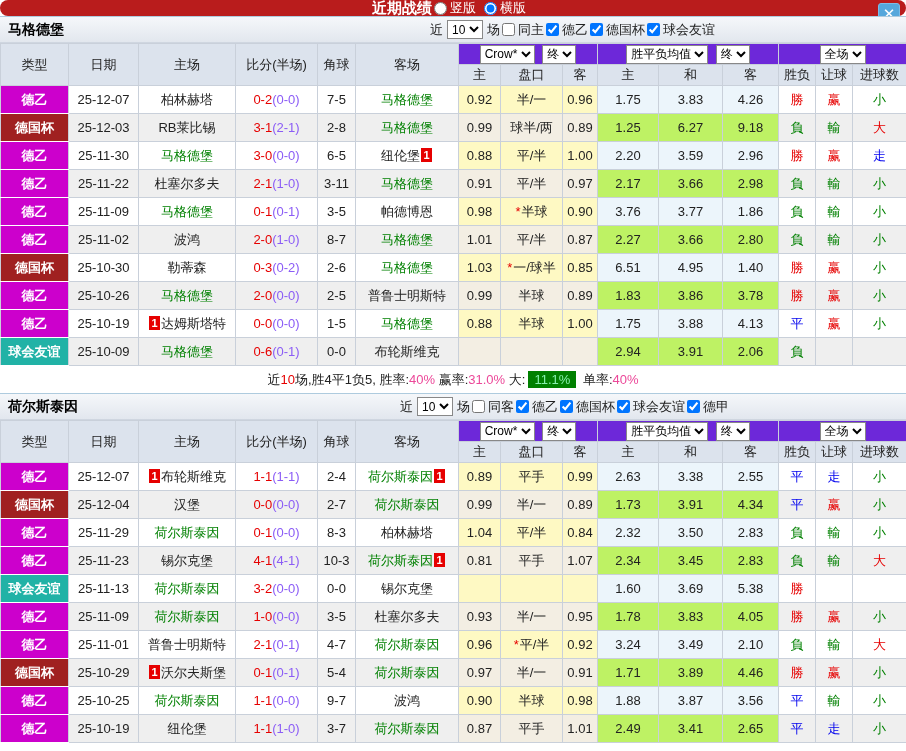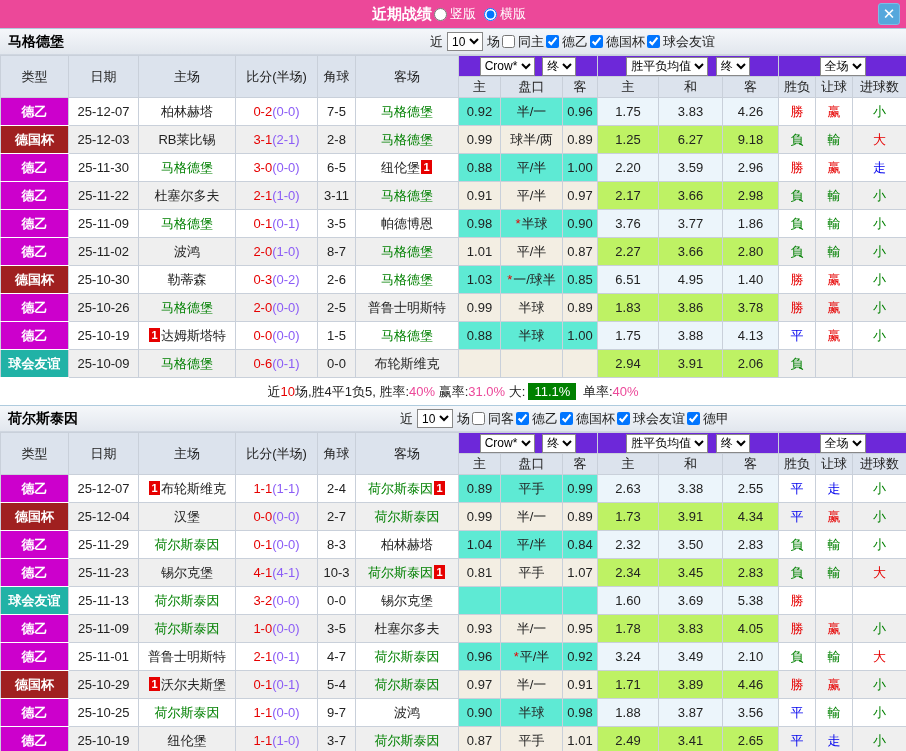--- a/index.html
+++ b/index.html
@@ -3,23 +3,24 @@
 <meta charset="utf-8">
 <style>
   * { box-sizing: border-box; }
   body {
     margin: 0; width: 906px; background: #fff;
     font-family: "Liberation Sans", "DejaVu Sans", sans-serif;
     font-size: 13px; color: #222;
   }
   
   .titlebar {
-    height: 28px; background: #ec4899; color: #fff;
+    height: 16px; background: #b91c1c; color: #fff;
     display: flex; align-items: center; justify-content: center;
     position: relative;
+    border-radius: 14px;
   }
   .titlebar .title { font-weight: bold; font-size: 15px; margin-right: 2px; }
   .titlebar label { display: inline-flex; align-items: center; font-size: 13px; margin-right: 8px; cursor: pointer; }
   .titlebar input[type=radio] { margin: 0 3px 0 0; }
   .close-btn {
     position: absolute; right: 6px; top: 3px; width: 22px; height: 22px;
     background: #55a7dc; border: 1px solid #7dbce6; border-radius: 3px;
     color: #fff; font-weight: bold; text-align: center; line-height: 20px;
     font-size: 15px; cursor: pointer;
   }
@@ -44,21 +45,21 @@
   table { border-collapse: collapse; table-layout: fixed; width: 906px; font-size: 13px; }
   th, td {
     border: 1px solid #c9d0da; text-align: center; padding: 0;
     overflow: hidden; white-space: nowrap;
   }
   thead th { background: #dce3ed; font-weight: normal; color: #222; height: 21px; }
   .ddc { background: #6d28d9; }
   tbody td { height: 28px; }
   tr.odd td { background: #fff; }
   tr.even td { background: #efefef; }
-  tr.odd td.odds { background: #5eead4; }
+  tr.odd td.odds { background: #fef9c3; }
   tr.even td.odds { background: #f3eee3; }
   tr.odd td.avg { background: #ecf5fb; }
   tr.even td.avg { background: #bef264; }
   td.type-cell {
     color: #fff; font-weight: bold;
     border-top: 1px solid #fff; border-bottom: 1px solid #fff;
   }
   td.type-cell.l2 { background: #cc00cc; }
   td.type-cell.cup { background: #a02020; }
   td.type-cell.fr { background: #21b2a6; }
@@ -77,21 +78,21 @@
   .c-b { color: #0000ee; }
   
   .summary {
     height: 27px; display: flex; align-items: center; justify-content: center;
     font-size: 13px; background: #fff;
   }
   .summary span { white-space: pre; }
   .summary .k { color: #222; }
   .summary .r { color: #e60000; }
   .summary .b { color: #ec4899; }
-  .summary .hl { background: #008000; color: #ffffff; padding: 1px 6px; margin: 0 3px; }
+  .summary .hl { background: #008000; color: #86efac; padding: 1px 6px; margin: 0 3px; }
   .summary:empty { display: none; }
 </style>
 </head>
 <body>
 
 <div class="titlebar">
   <span class="title">近期战绩</span>
   <label>
     <input type="radio" name="layout" style="">
     <span>竖版</span>

